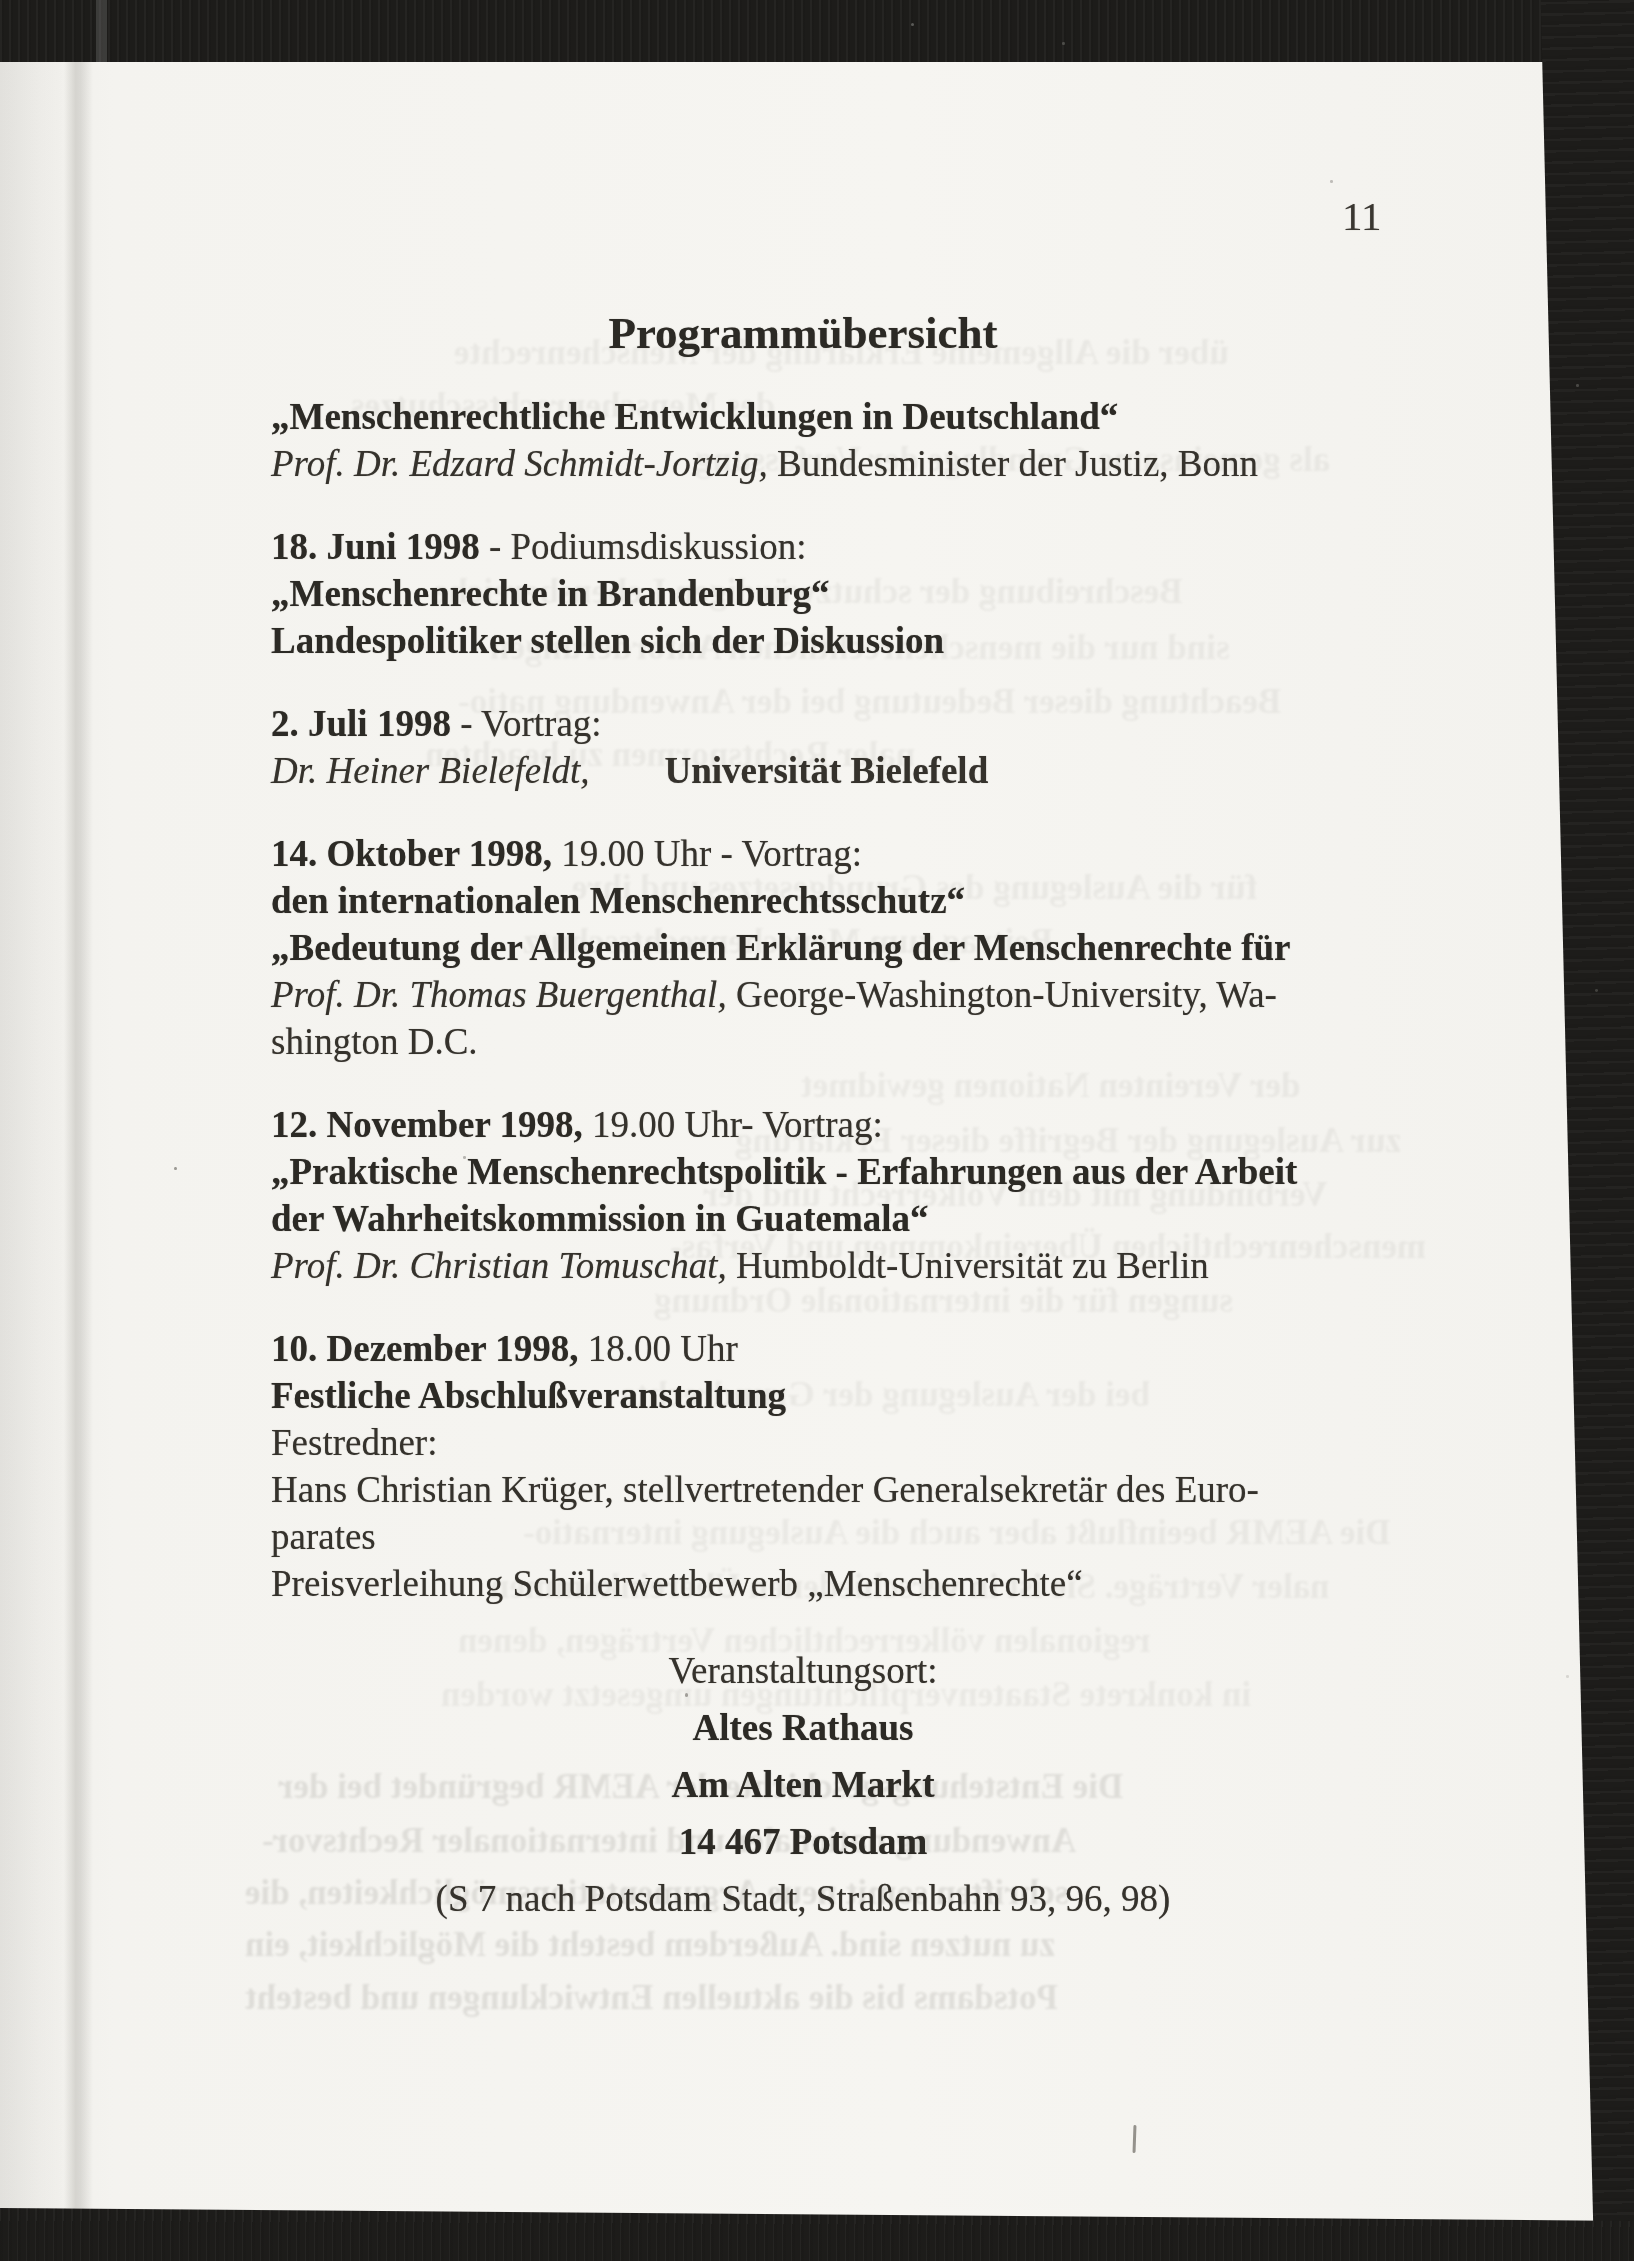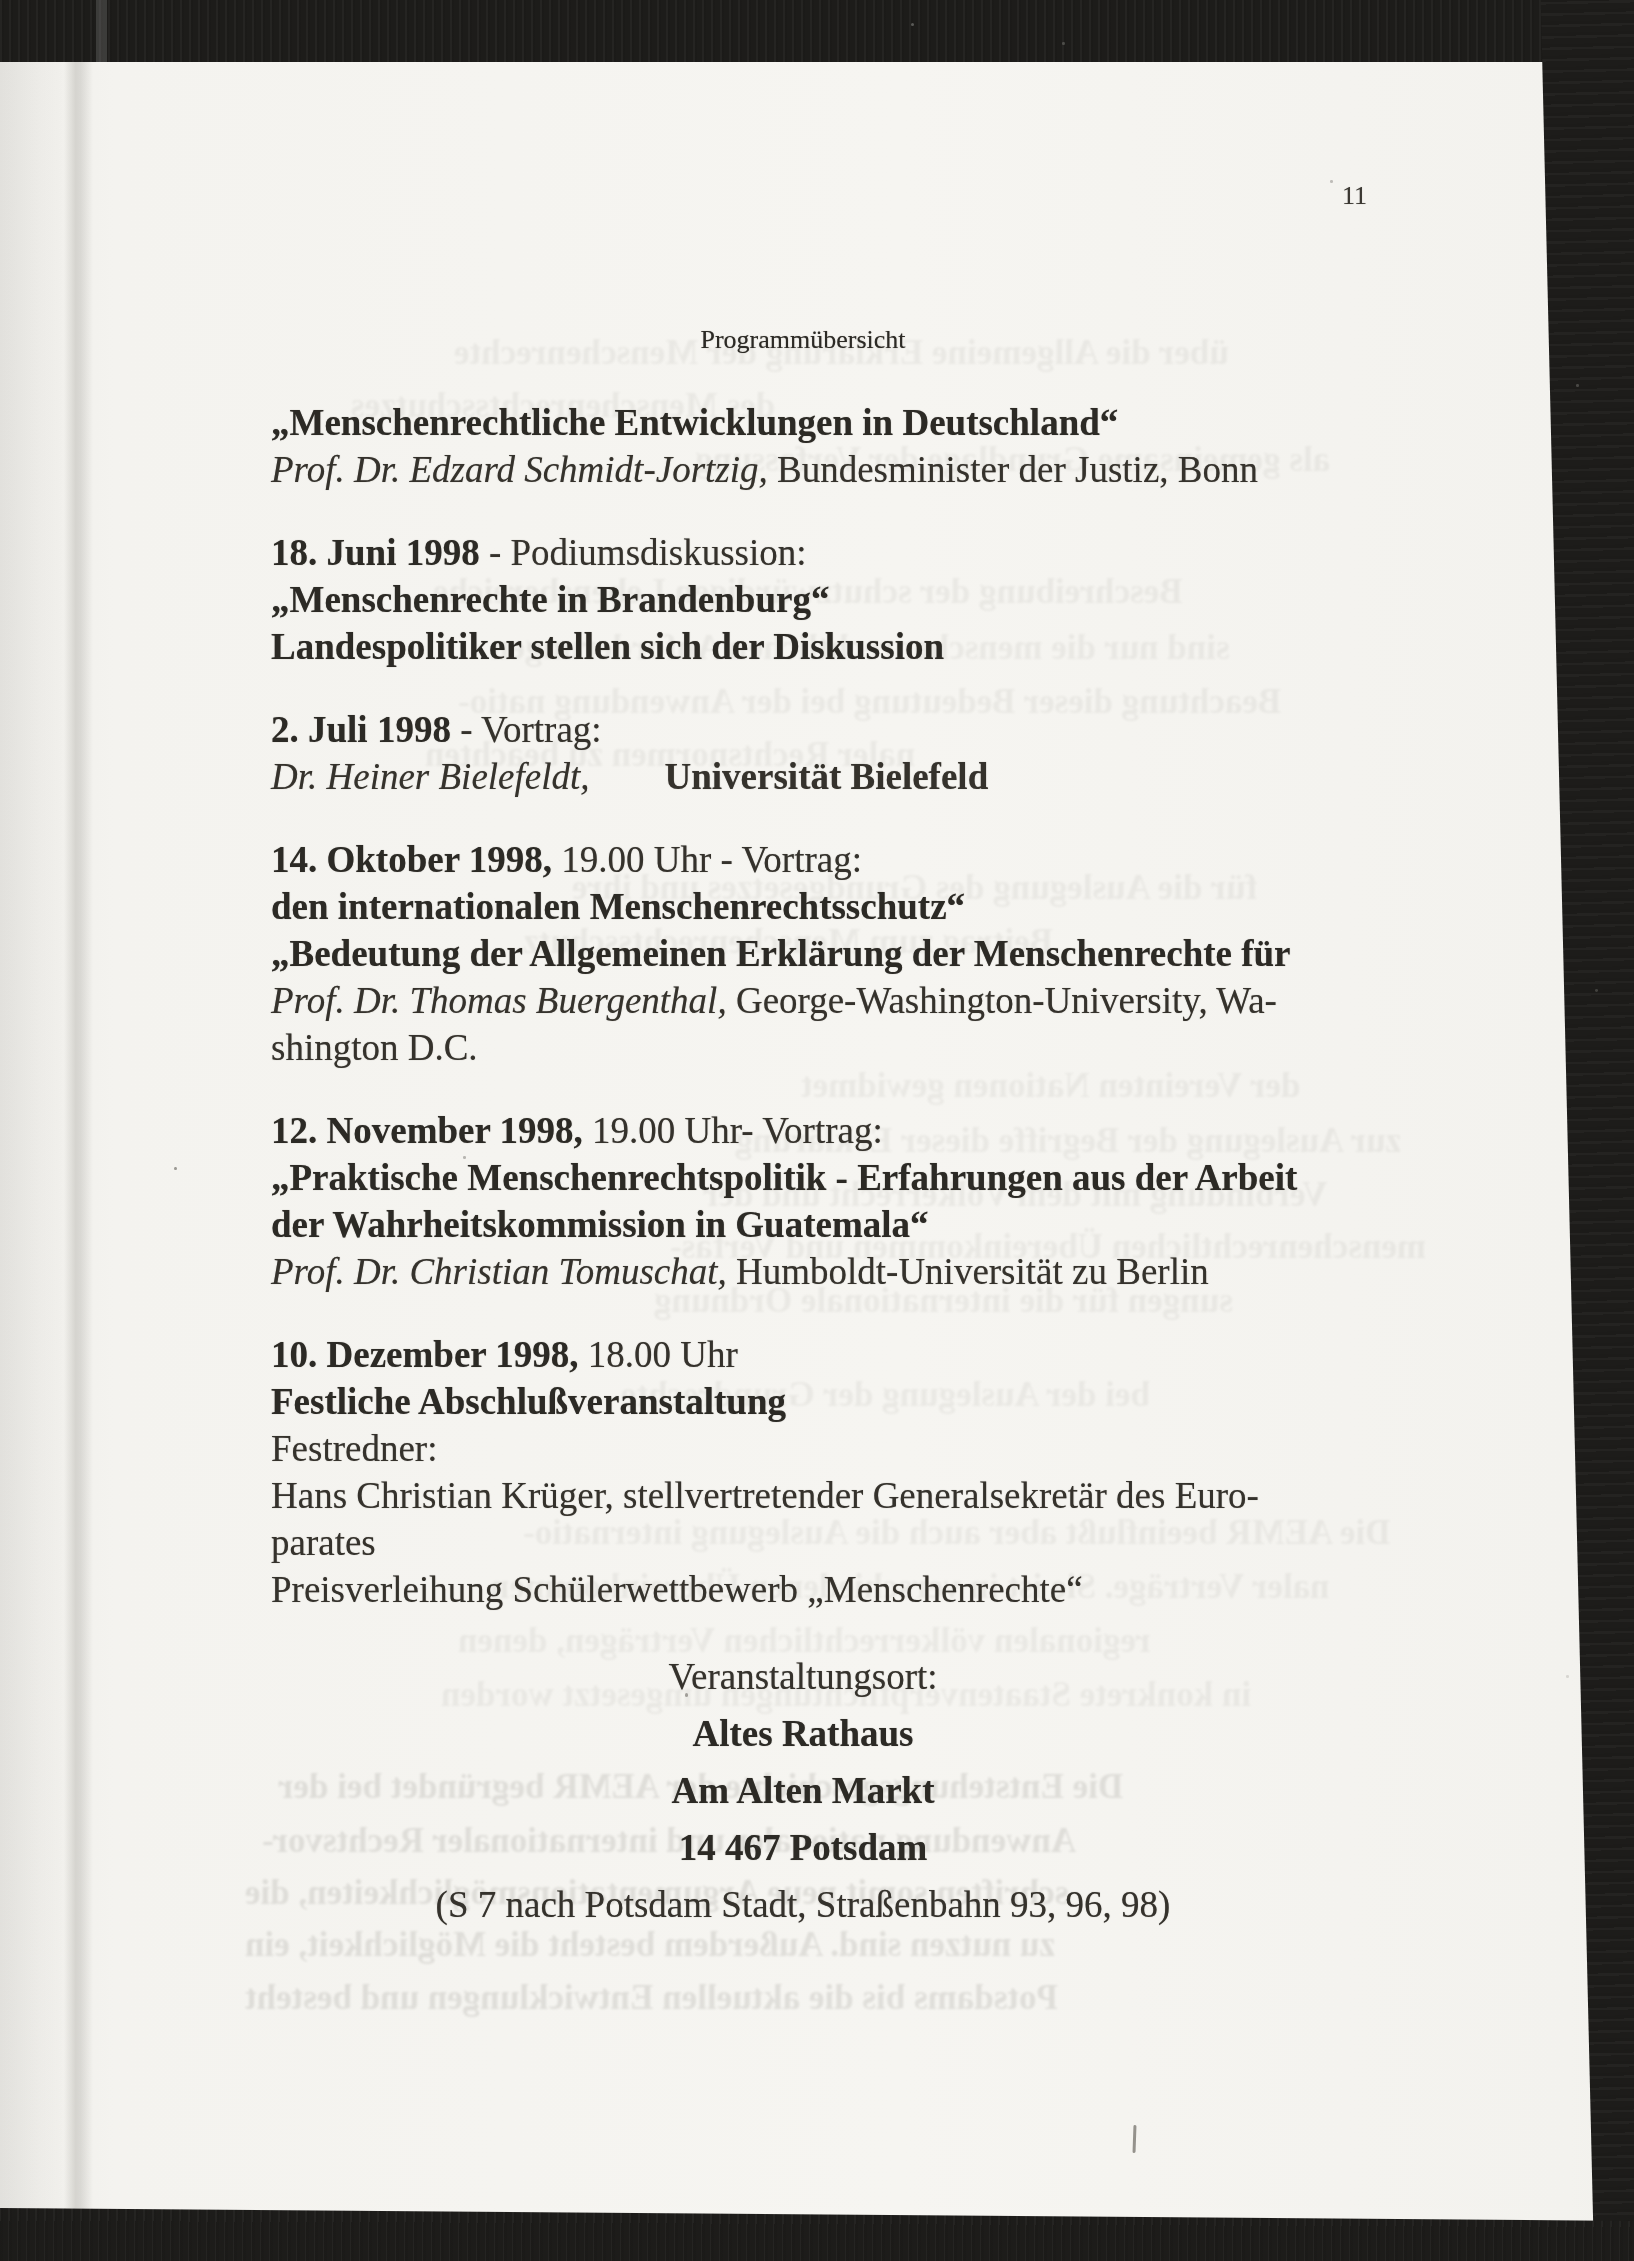--- a/index.html
+++ b/index.html
@@ -15,26 +15,26 @@
   .bar-top{left:0; top:0; width:1634px; height:62px;}
   .bar-bottom{left:-9.8px; top:2208px; width:1732px; height:114px; transform:rotate(0.45deg); transform-origin:left top;}
   .bar-right{left:1540px; top:-33px; width:212px; height:2386px; transform:rotate(-1.35deg); transform-origin:left top;
        background-image:repeating-linear-gradient(0deg, rgba(255,255,255,0.03) 0 2.5px, rgba(0,0,0,0.05) 2.5px 5.7px, rgba(255,255,255,0) 5.7px 11.4px);}
   .bar-seam{position:absolute; left:96px; top:0; width:11.4px; height:100%; background:rgba(255,255,255,0.14);}
   .fold-band{position:absolute; left:64px; top:0; width:29px; height:100%; z-index:2;
        background:linear-gradient(90deg, rgba(120,117,110,0) 0%, rgba(140,137,130,0.28) 40%, rgba(90,88,82,0.16) 58%, rgba(140,137,130,0) 100%);}
   .left-shade{position:absolute; left:0; top:0; width:65px; height:100%; z-index:1;
        background:linear-gradient(90deg, rgba(60,58,54,0.07) 0%, rgba(60,58,54,0.02) 60%, rgba(60,58,54,0) 100%);}
   
-  .pageno{position:absolute; left:1342px; top:174px; font-size:26px; line-height:44px; z-index:3;
+  .pageno{position:absolute; left:1342px; top:194px; font-size:41px; line-height:44px; z-index:3;
           color:#3a3731; text-shadow:0 0 0.8px rgba(58,55,49,0.5);}
   
   .content{position:absolute; left:271px; top:306px; width:1064px; z-index:3;
            font-size:37px; line-height:47px; text-shadow:0 0 0.9px rgba(53,50,44,0.5);}
-  .doc-title{font-size:26px; font-weight:normal; text-align:center; color:#2c2a25; margin:10px;}
+  .doc-title{font-size:45px; font-weight:bold; text-align:center; color:#2c2a25; margin:4px;}
   .entry{margin-top:36px;}
   .line{white-space:nowrap;}
   .seg.b{font-weight:bold; color:#2c2a25;}
   .seg.i{font-style:italic;}
   .seg.gap{margin-left:75px;font-weight:bold;}
   .venue{margin-top:35px; text-align:center; line-height:57px;}
   .venue .vb{font-weight:bold; color:#2c2a25;}
   
   .ghost-layer{position:absolute; inset:0; z-index:2;}
   .ghost{position:absolute; white-space:nowrap; font-size:35px; font-weight:bold;

